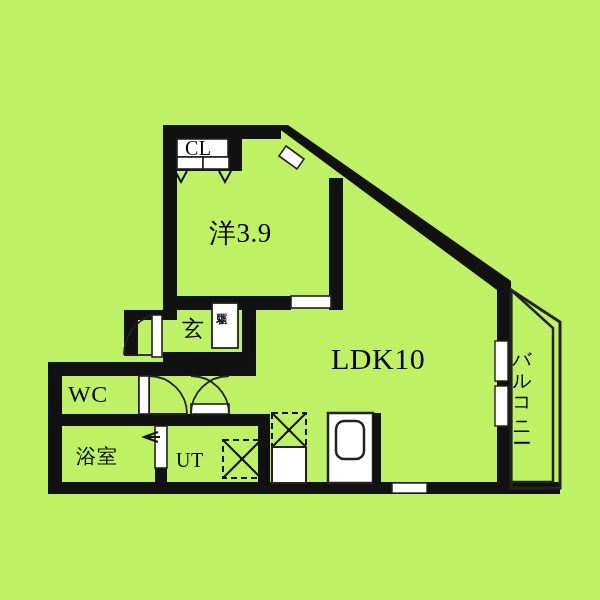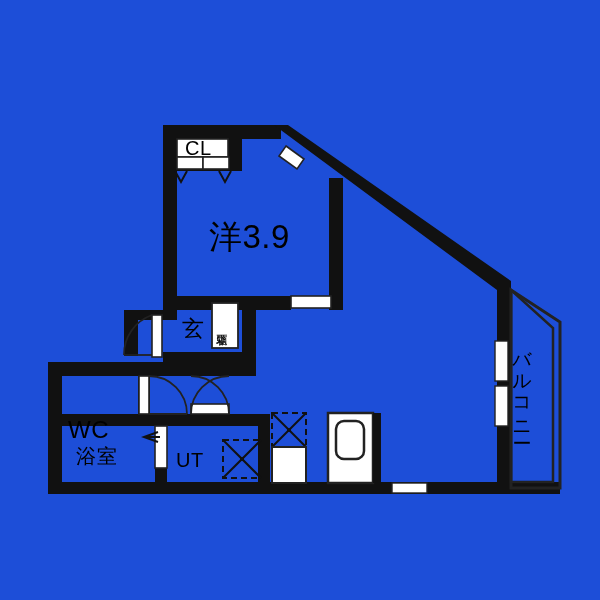--- a/index.html
+++ b/index.html
@@ -4,43 +4,42 @@
 <style>
   html, body {
     margin: 0;
     padding: 0;
     background: #ffffff;
   }
   #plan-root {
     position: relative;
     width: 600px;
     height: 600px;
-    background: #1d4ed8;
-    font-family: Liberation Sans, sans-serif;
+    background: #bef264;
+    font-family: Liberation Serif, serif;
     overflow: hidden;
-    text-align: center;
   }
   #plan-svg {
     position: absolute;
     left: 0;
     top: 0;
     width: 600px;
     height: 600px;
   }
   .room-label {
     position: absolute;
     color: #000000;
     white-space: nowrap;
     line-height: 1;
     pointer-events: none;
   }
   .label-ldk   { font-size: 30px; letter-spacing: 0.5px; }
-  .label-yo    { font-size: 33px; letter-spacing: 0.5px; }
+  .label-yo    { font-size: 27px; letter-spacing: 0.5px; }
   .label-cl    { font-size: 20px; letter-spacing: 0.5px; }
-  .label-wc    { font-size: 24px; letter-spacing: 0.5px; margin-top: 36px; }
+  .label-wc    { font-size: 24px; letter-spacing: 0.5px; }
   .label-ut    { font-size: 20px; letter-spacing: 0.5px; }
   .label-yoku  { font-size: 20px; letter-spacing: 1px; }
   .label-gen   { font-size: 22px; }
   .label-balc  {
     font-size: 19px;
     writing-mode: vertical-rl;
     text-orientation: upright;
     letter-spacing: 2px;
   }
   .label-geta  {
@@ -185,20 +184,21 @@
       <rect x="336" y="421" width="28" height="38" rx="8" ry="8" fill="#ffffff" stroke="#222222" stroke-width="2.5"></rect>
       <rect x="373" y="413" width="8" height="70" fill="#111111"></rect>
     </g>
 
   </svg>
 
   <div class="room-label label-cl" style="left:185px; top:138px;">CL</div>
 
   <div class="room-label label-yo" style="left:209px; top:220px;">洋3.9</div>
 
+  <div class="room-label label-ldk" style="left:331px; top:344px;">LDK10</div>
 
   <div class="room-label label-gen" style="left:182px; top:318px;">玄</div>
 
   <div class="room-label label-geta" style="left:216px; top:305px; height:42px;">下駄箱</div>
 
   <div class="room-label label-wc" style="left:68px; top:382px;">WC</div>
 
   <div class="room-label label-yoku" style="left:76px; top:446px;">浴室</div>
 
   <div class="room-label label-ut" style="left:176px; top:450px;">UT</div>

